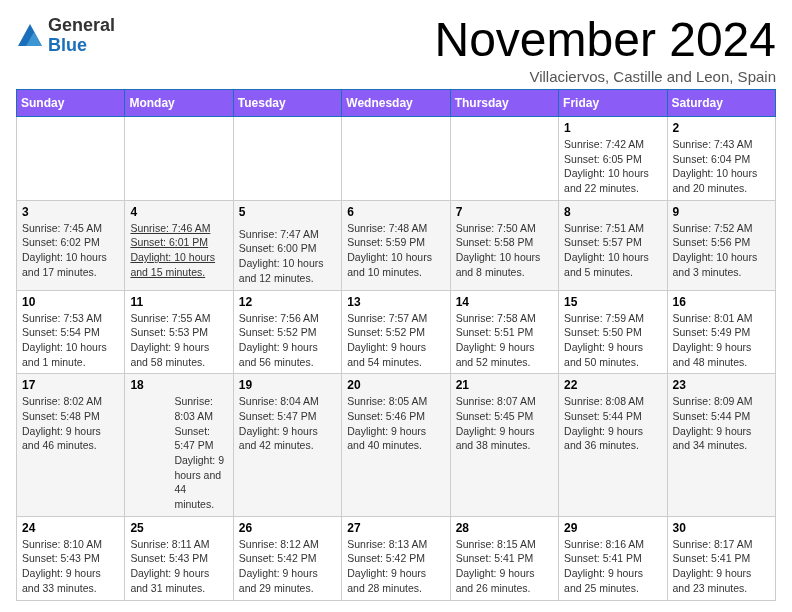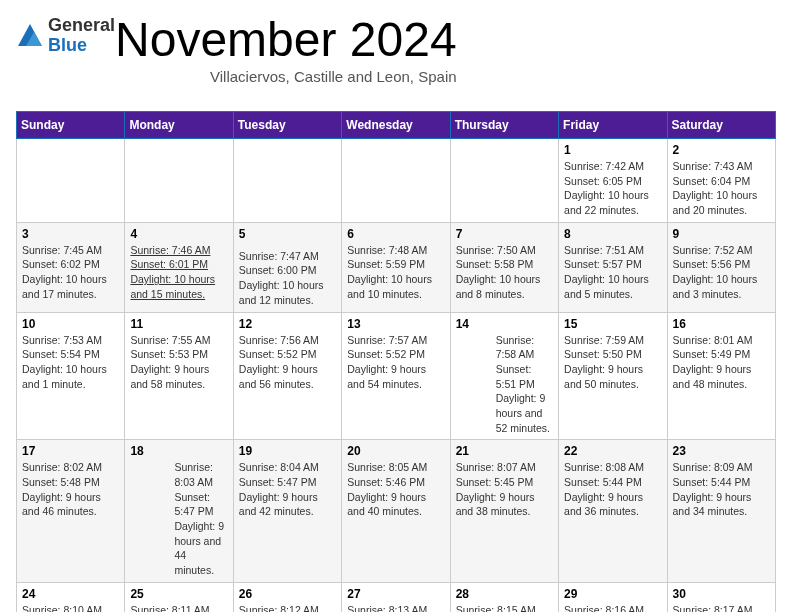--- a/index.html
+++ b/index.html
@@ -6,21 +6,22 @@
     body {
       font-family: Arial, sans-serif;
       background: #fff;
       width: 792px;
       min-height: 612px;
       padding: 16px;
     }
     .header-area {
       display: flex;
       align-items: flex-start;
-      margin-bottom: 26px;
+      justify-content: space-between;
+      margin-bottom: 4px;
     }
     .logo {
       display: flex;
       align-items: center;
       gap: 4px;
     }
     .logo-text {
       font-size: 18px;
       font-weight: bold;
       line-height: 1.1;
@@ -44,21 +45,21 @@
       font-size: 15px;
       color: #555;
       margin-top: 4px;
     }
     .calendar {
       width: 100%;
       border-collapse: collapse;
       font-size: 11px;
     }
     .calendar thead tr th {
-      background: #4c1d95;
+      background: #8b5cf6;
       color: #fff;
       padding: 6px 4px;
       text-align: left;
       font-size: 12px;
       font-weight: bold;
       border: 1px solid #1a6fba;
     }
     .calendar tbody tr td {
       border: 1px solid #ccc;
       vertical-align: top;
@@ -201,21 +202,21 @@
 Daylight: 9 hours and 56 minutes.</div>
         </td>
         <td>
           <span class="day-number">13</span>
           <div class="day-info" style="white-space: pre-line;">Sunrise: 7:57 AM
 Sunset: 5:52 PM
 Daylight: 9 hours and 54 minutes.</div>
         </td>
         <td>
           <span class="day-number">14</span>
-          <div class="day-info" style="white-space: pre-line; margin-left: 40px;">Sunrise: 7:58 AM
+          <div class="day-info" style="white-space: pre-line;">Sunrise: 7:58 AM
 Sunset: 5:51 PM
 Daylight: 9 hours and 52 minutes.</div>
         </td>
         <td>
           <span class="day-number">15</span>
           <div class="day-info" style="white-space: pre-line;">Sunrise: 7:59 AM
 Sunset: 5:50 PM
 Daylight: 9 hours and 50 minutes.</div>
         </td>
         <td>

